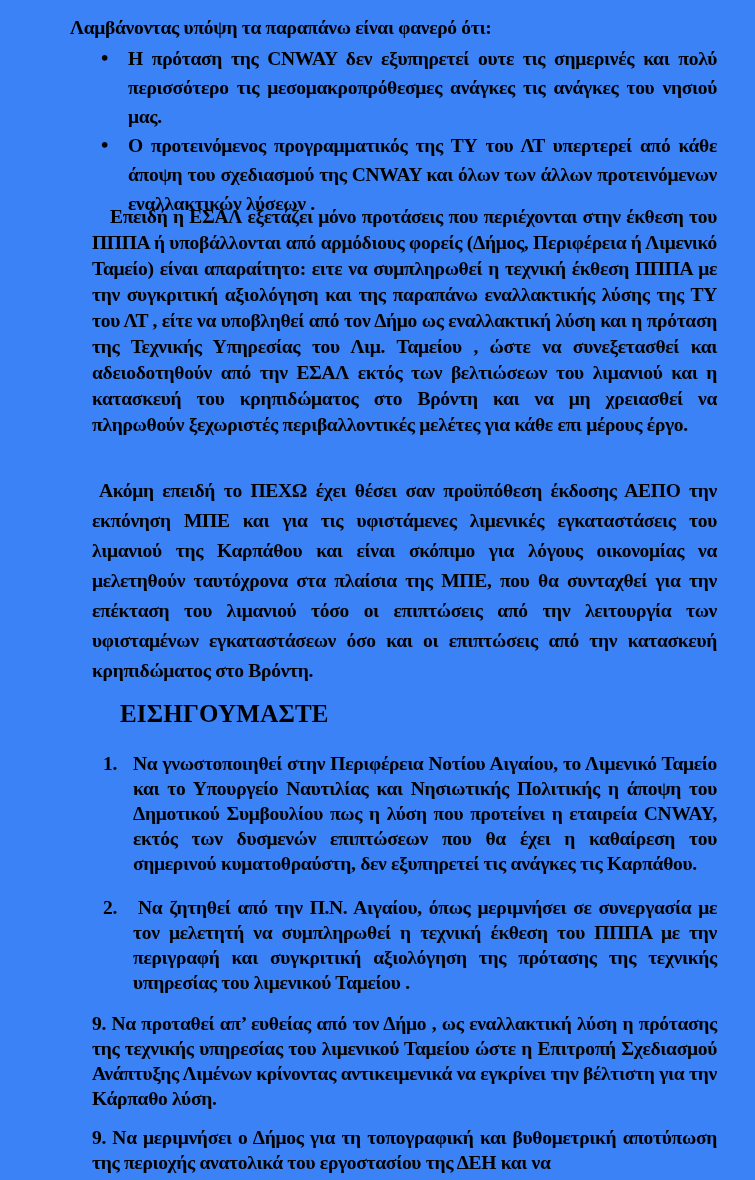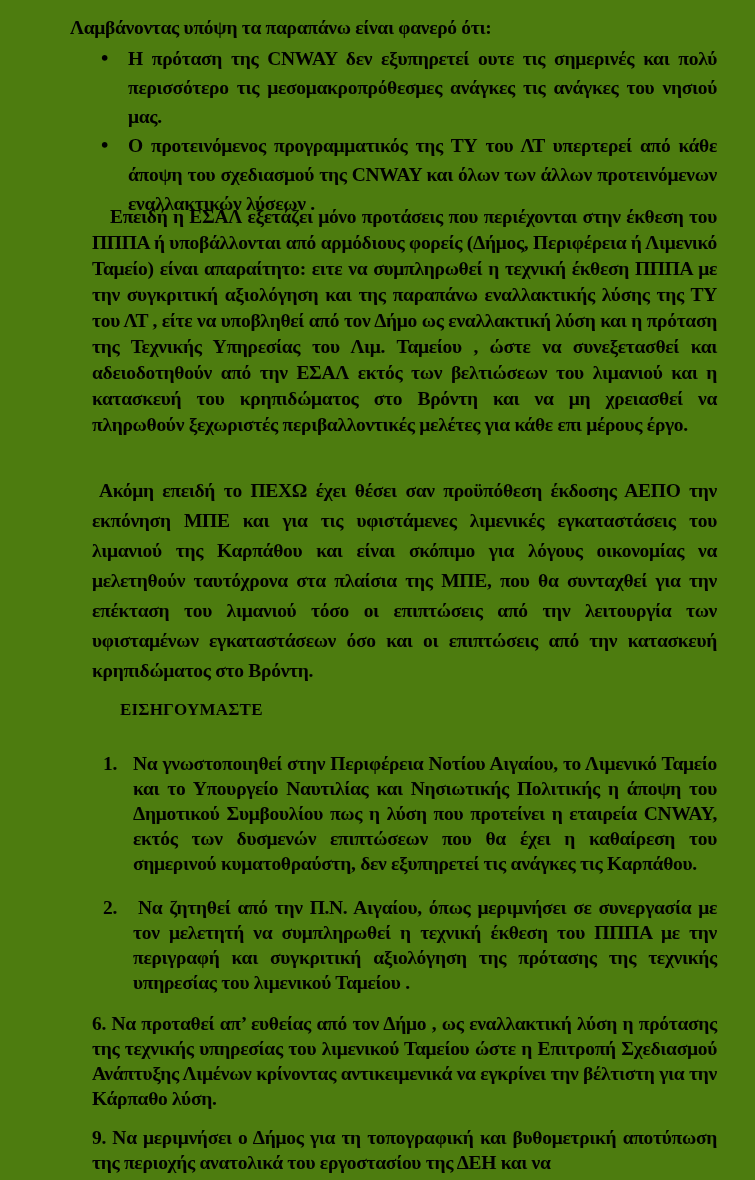--- a/index.html
+++ b/index.html
@@ -4,21 +4,21 @@
 <style>
   html, body {
     margin: 0;
     padding: 0;
     background: #ffffff;
   }
   .page {
     position: relative;
     width: 755px;
     height: 1180px;
-    background: #4d7c0f;
+    background: #3b82f6;
     color: #000000;
     font-family: "Liberation Serif", "DejaVu Serif", serif;
     font-weight: bold;
     font-size: 19.5px;
     letter-spacing: -0.3px;
     overflow: hidden;
   }
   .intro {
     position: absolute;
     left: 70px;
@@ -53,21 +53,21 @@
     text-align-last: left;
   }
   .para-esal  { top: 204px;  line-height: 26px; text-indent: 18px; }
   .para-pexo  { top: 476px;  line-height: 30px; text-indent: 7px;  }
   .para-num3  { top: 1011px; line-height: 25px; }
   .para-num4  { top: 1125px; line-height: 25px; }
   .heading {
     position: absolute;
     left: 120px;
     top: 700px;
-    font-size: 17px;
+    font-size: 25px;
     letter-spacing: 0.2px;
   }
   .num-item {
     position: absolute;
     left: 133px;
     width: 584px;
     line-height: 25px;
     text-align: justify;
     text-align-last: left;
   }
@@ -107,17 +107,17 @@
   <div class="num-item num-item-1">
     <span class="num-marker">1.</span>
     <span>Να  γνωστοποιηθεί   στην Περιφέρεια Νοτίου Αιγαίου, το Λιμενικό Ταμείο και το Υπουργείο Ναυτιλίας και Νησιωτικής Πολιτικής  η άποψη του Δημοτικού  Συμβουλίου   πως  η λύση που προτείνει η εταιρεία CNWAY, εκτός των δυσμενών επιπτώσεων που θα έχει η καθαίρεση του σημερινού κυματοθραύστη, δεν εξυπηρετεί τις ανάγκες τις Καρπάθου.</span>
   </div>
 
   <div class="num-item num-item-2">
     <span class="num-marker">2.</span>
     <span>Να ζητηθεί από την Π.Ν. Αιγαίου, όπως μεριμνήσει σε συνεργασία με τον μελετητή να συμπληρωθεί η τεχνική έκθεση του ΠΠΠΑ με την περιγραφή και συγκριτική αξιολόγηση της πρότασης   της τεχνικής υπηρεσίας  του λιμενικού Ταμείου .</span>
   </div>
 
-  <div class="para para-num3">6. Να προταθεί απ’ ευθείας από τον Δήμο , ως εναλλακτική λύση  η πρότασης   της τεχνικής υπηρεσίας  του λιμενικού Ταμείου   ώστε η Επιτροπή Σχεδιασμού Ανάπτυξης Λιμένων κρίνοντας αντικειμενικά να εγκρίνει την  βέλτιστη  για την Κάρπαθο λύση.</div>
+  <div class="para para-num3">9. Να προταθεί απ’ ευθείας από τον Δήμο , ως εναλλακτική λύση  η πρότασης   της τεχνικής υπηρεσίας  του λιμενικού Ταμείου   ώστε η Επιτροπή Σχεδιασμού Ανάπτυξης Λιμένων κρίνοντας αντικειμενικά να εγκρίνει την  βέλτιστη  για την Κάρπαθο λύση.</div>
 
   <div class="para para-num4">9.  Να  μεριμνήσει ο Δήμος για τη τοπογραφική και βυθομετρική αποτύπωση της περιοχής  ανατολικά  του εργοστασίου της ΔΕΗ  και να</div>
 
 </div>
 
 </body></html>

